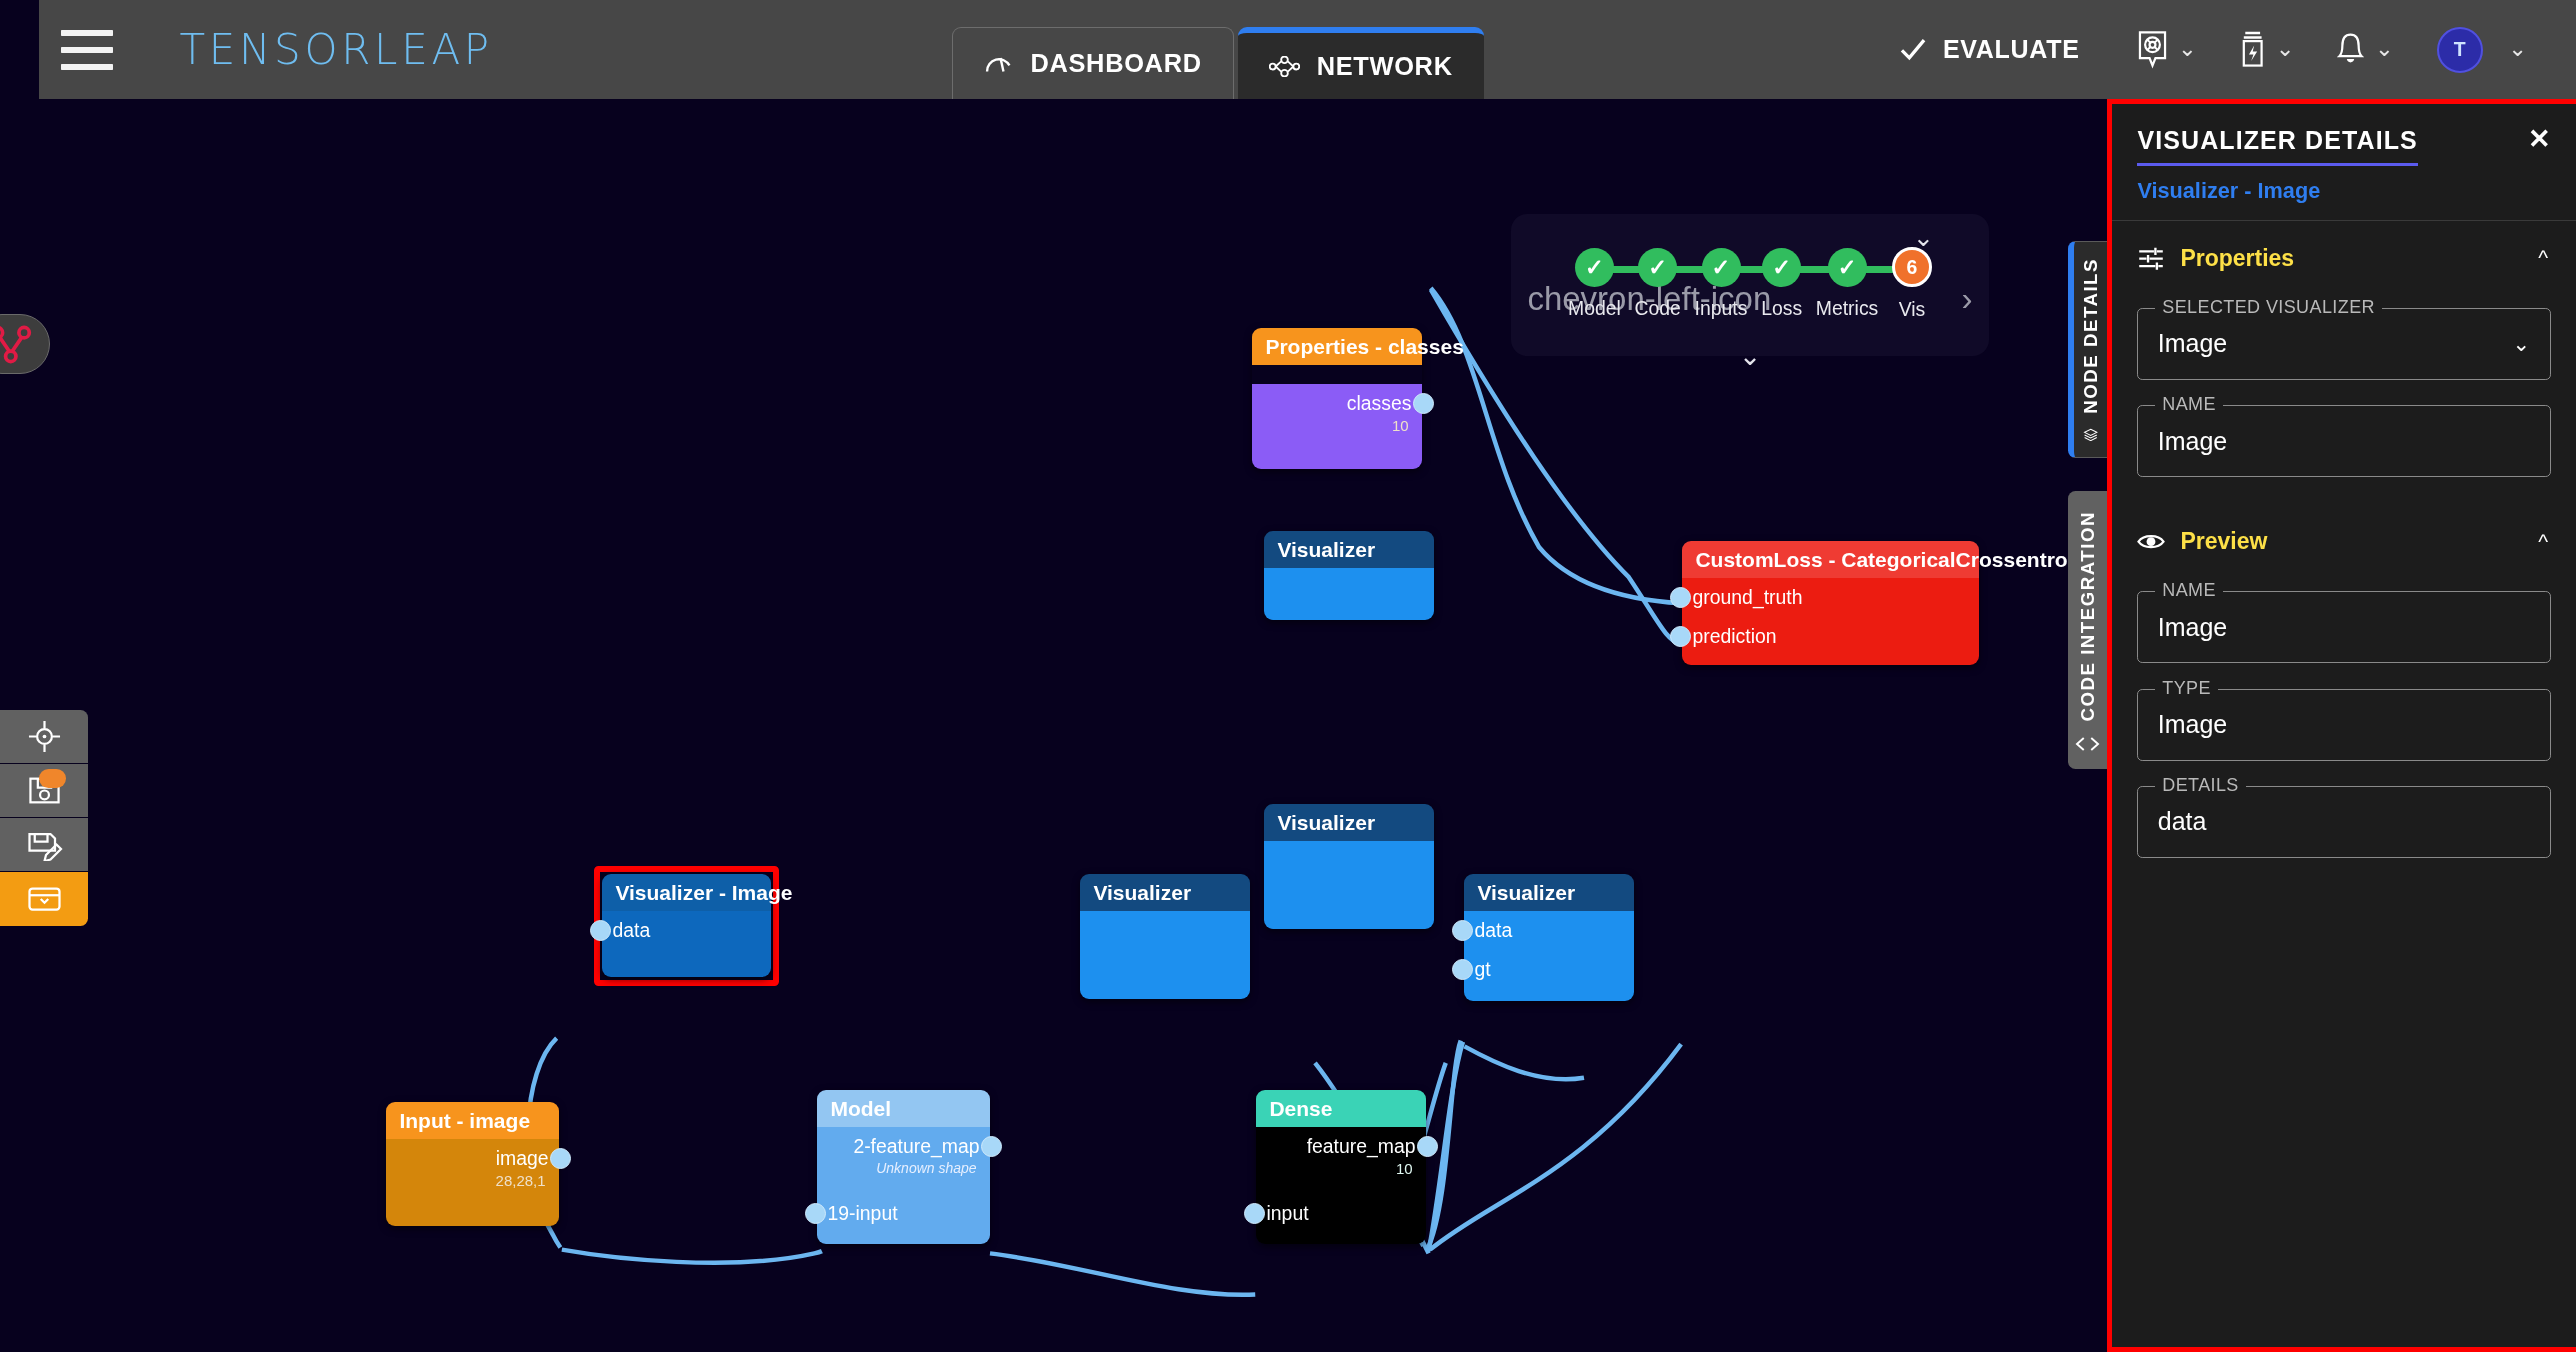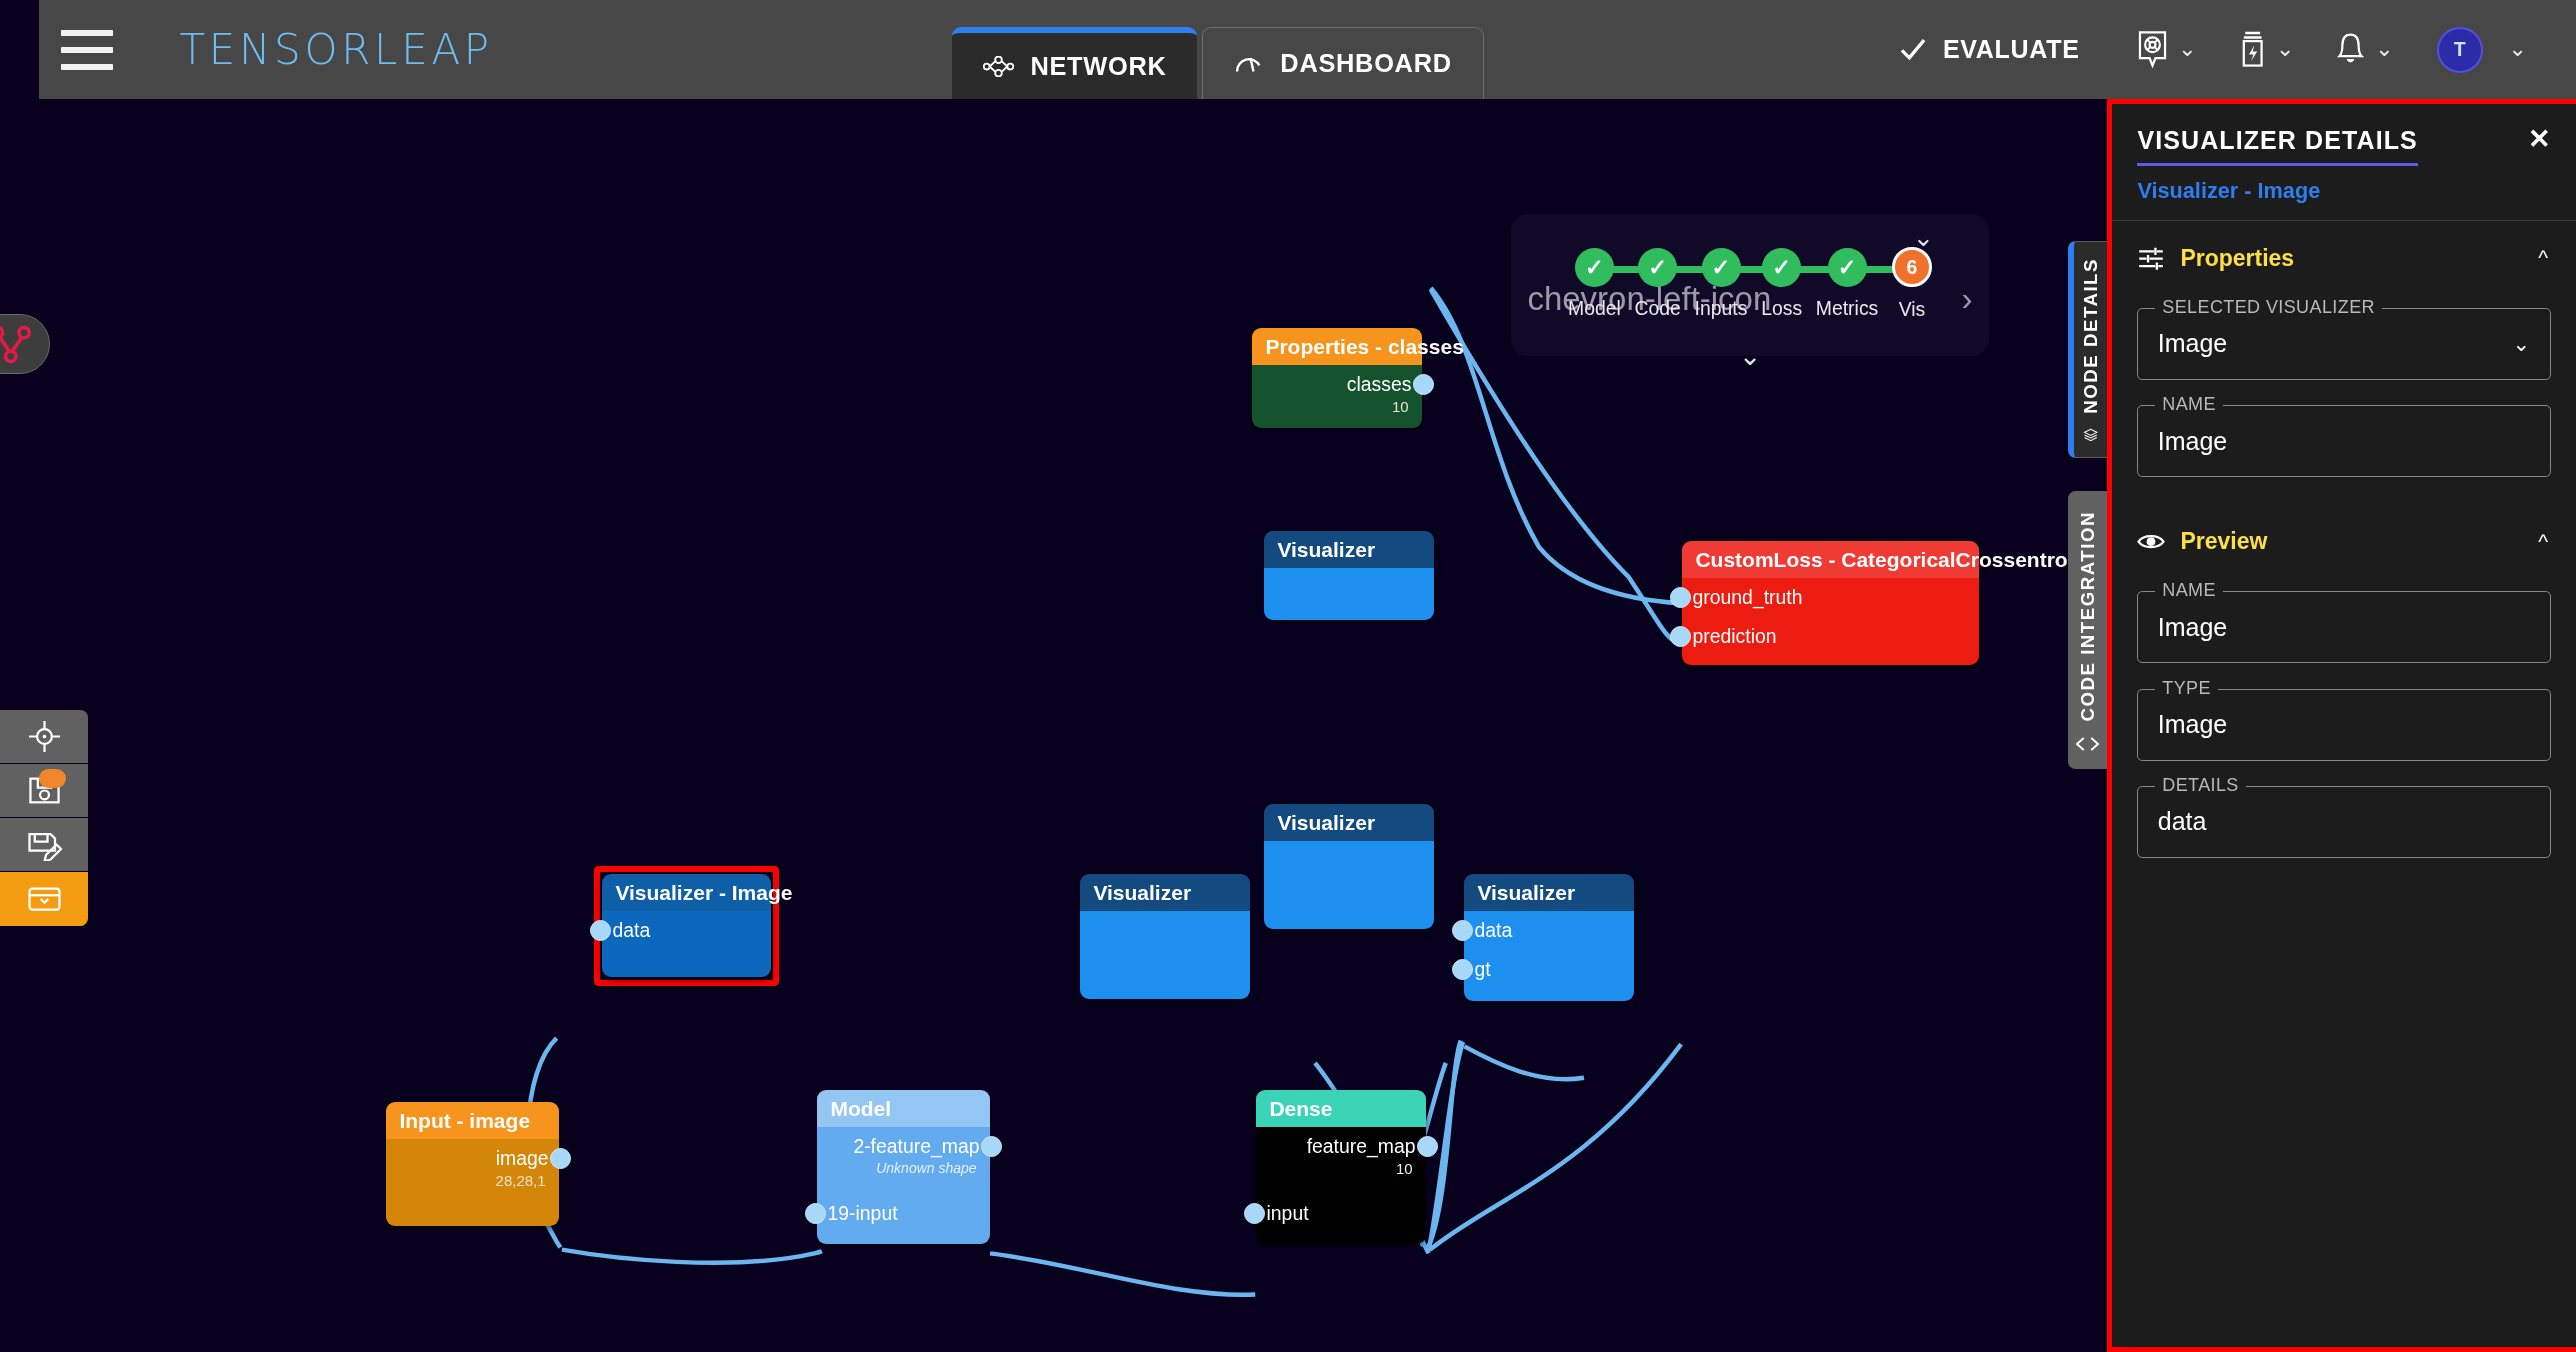--- a/index.html
+++ b/index.html
@@ -217,36 +217,36 @@
 
 <div class="topbar">
   <div class="hamburger">
     <span></span>
     <span></span>
     <span></span>
   </div>
   <div class="brand">TENSORLEAP</div>
 
   <div class="tabs">
+    <div class="tab inactive">
+      <svg width="30" height="22.4" viewBox="0 0 40 30">
+        <path d="M4 26 A16 16 0 0 1 34 18" fill="none" stroke="#fff" stroke-width="3.2"></path>
+        <path d="M22 8 L26 26" stroke="#fff" stroke-width="3.2" fill="none"></path>
+      </svg>
+      <span>DASHBOARD</span>
+    </div>
     <div class="tab active">
       <svg width="31" height="21" viewBox="0 0 42 28">
         <circle cx="5" cy="14" r="4" fill="none" stroke="#fff" stroke-width="2.5"></circle>
         <circle cx="21" cy="5" r="4.5" fill="none" stroke="#fff" stroke-width="2.5"></circle>
         <circle cx="21" cy="23" r="4.5" fill="none" stroke="#fff" stroke-width="2.5"></circle>
         <circle cx="37" cy="14" r="4" fill="none" stroke="#fff" stroke-width="2.5"></circle>
         <path d="M9 14 L16.5 7 M9 14 L16.5 21 M25.5 7 L33 14 M25.5 21 L33 14" stroke="#fff" stroke-width="2.5" fill="none"></path>
       </svg>
       <span>NETWORK</span>
-    </div>
-    <div class="tab inactive">
-      <svg width="30" height="22.4" viewBox="0 0 40 30">
-        <path d="M4 26 A16 16 0 0 1 34 18" fill="none" stroke="#fff" stroke-width="3.2"></path>
-        <path d="M22 8 L26 26" stroke="#fff" stroke-width="3.2" fill="none"></path>
-      </svg>
-      <span>DASHBOARD</span>
     </div>
   </div>
 
   <div class="topright">
     <div class="evaluate">
       <svg width="28" height="25.4" viewBox="0 0 38 34">
         <path d="M4 18 L14 28 L34 4" stroke="#fff" stroke-width="4.5" fill="none"></path>
       </svg>
       <span>EVALUATE</span>
     </div>
@@ -376,21 +376,21 @@
       <div class="step">
         <div class="step-dot current">6</div>
         <div class="step-label">Vis</div>
       </div>
     </div>
     <div class="stepper-chev-bot">⌄</div>
   </div>
 
   <div class="node" style="left:1252px; top:229px; width:170px;">
     <div class="node-head" style="background:#f7941d">Properties - classes</div>
-    <div class="node-body" style="background:#14532d; height:63px;">
+    <div class="node-body" style="background:#8b5cf6; height:85px;margin-top:19px;">
       <div class="port-row out">
         <span class="port-label">classes</span>
         <span class="port-dot r" style="top:9px"></span>
         <span class="port-sub">10</span>
       </div>
     </div>
   </div>
 
   <div class="node" style="left:1682px; top:442px; width:297px;">
     <div class="node-head" style="background:#ef3b33">CustomLoss - CategoricalCrossentropy</div>

